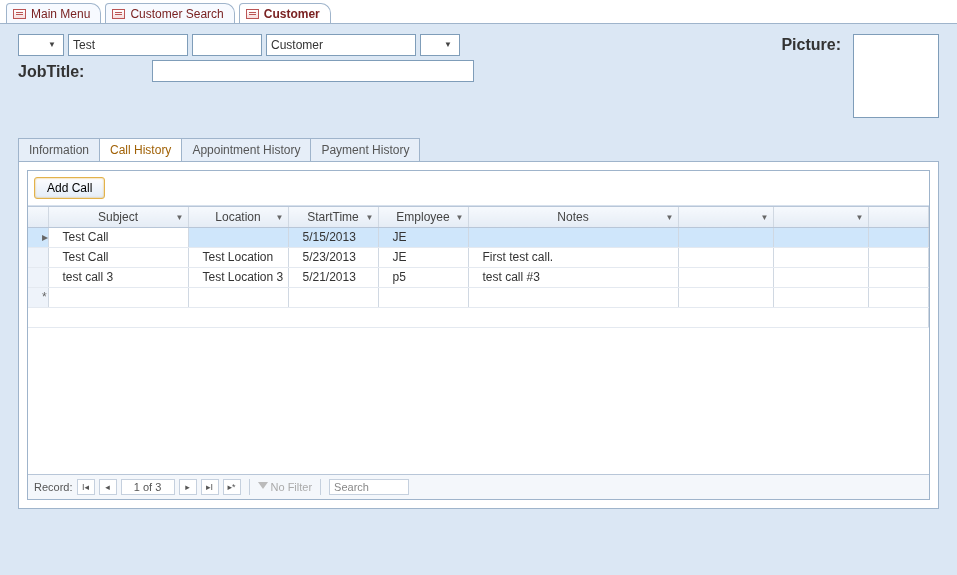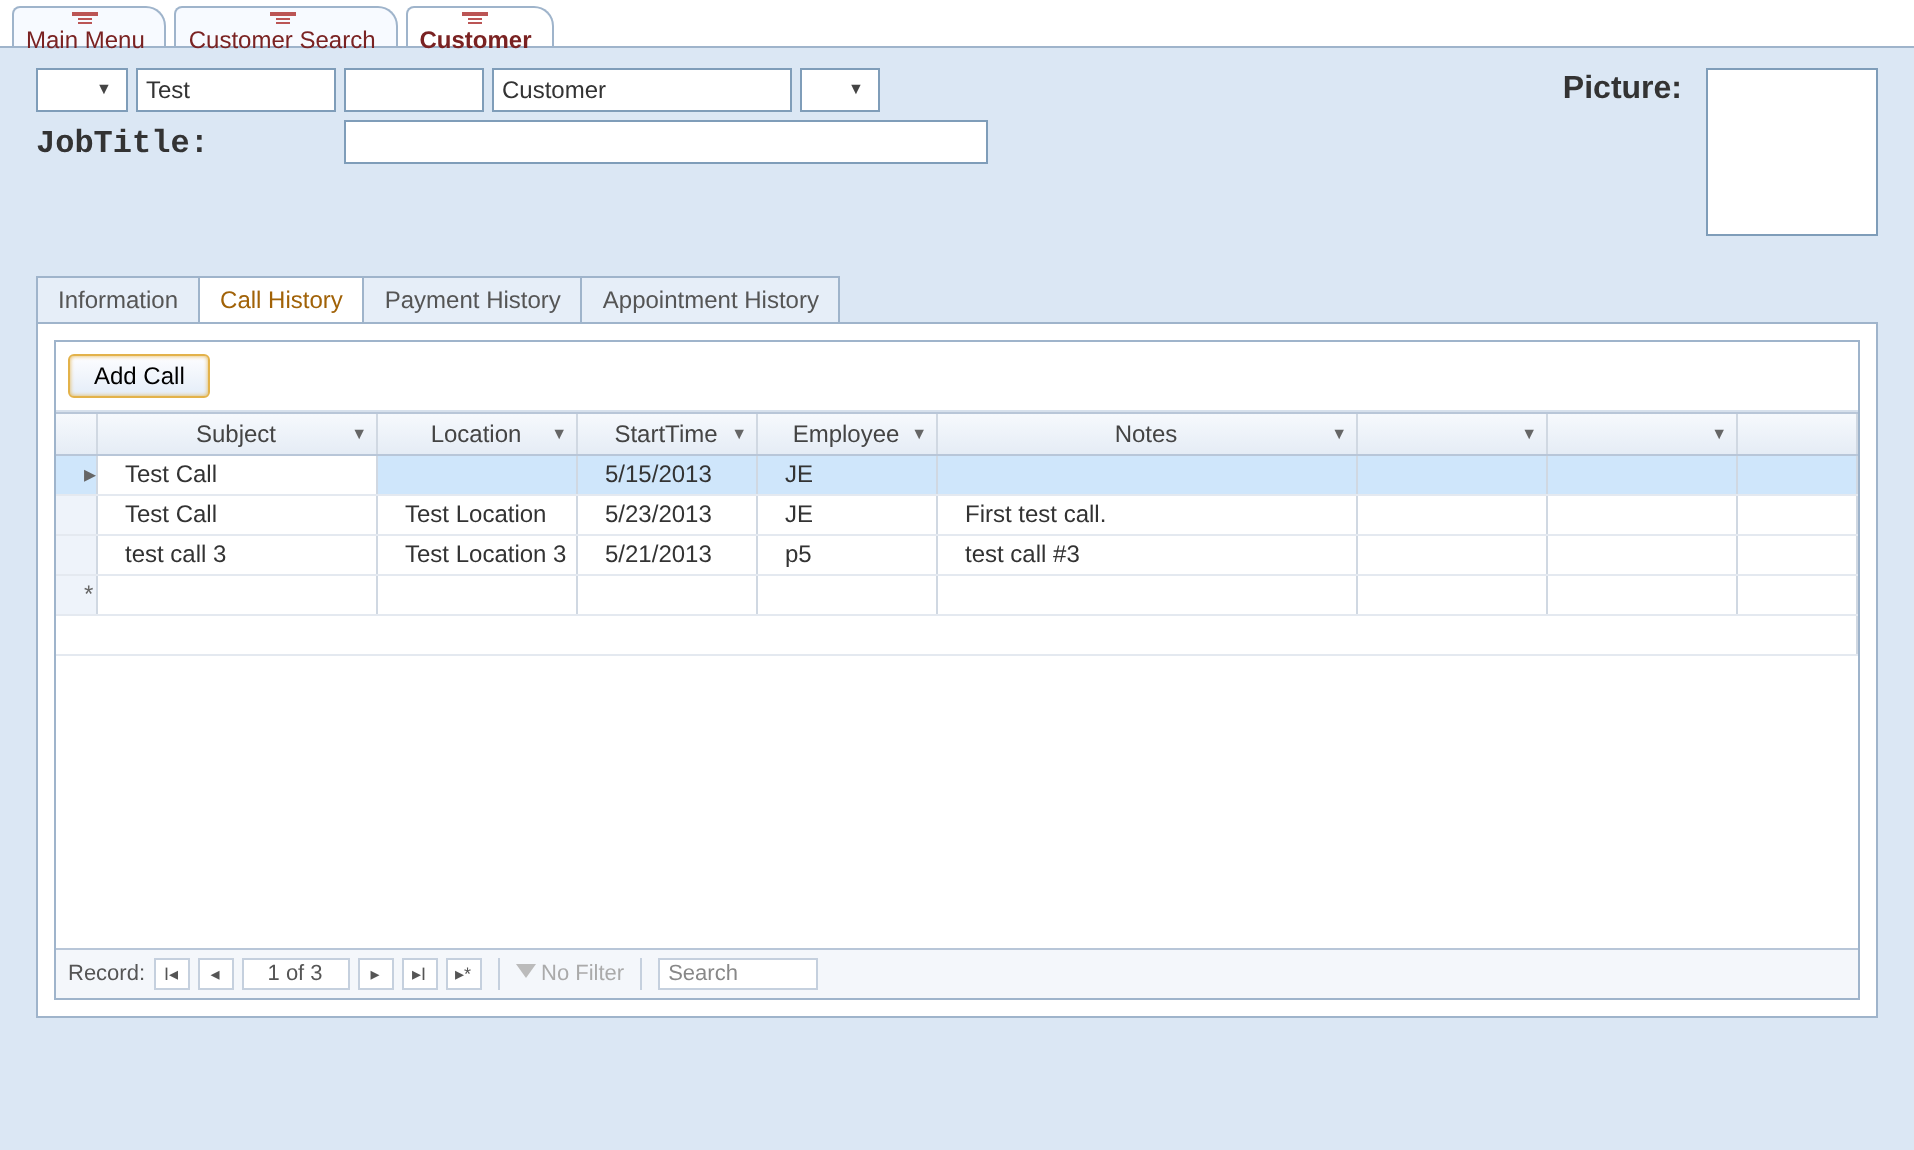--- a/index.html
+++ b/index.html
@@ -29,21 +29,20 @@
     padding: 2px 10px 2px 6px;
     border: 1px solid #9fb4cb;
     border-bottom: none;
     border-radius: 4px 10px 0 0;
     background: #f7faff;
     margin-right: 4px;
     color: #7a2222;
     font-size: 12px;
     cursor: pointer;
     height: 20px;
-    flex-direction: column;
   }
   .window-tab.active {
     background: #fff;
     font-weight: bold;
   }
   .tab-icon {
     width: 13px; height: 10px;
     border: 1px solid #b55;
     background: linear-gradient(#fff, #f6dede);
     position: relative;
@@ -242,54 +241,54 @@
 <div class="form-area">
   <div class="header-row">
     <div class="name-block">
       <div class="name-line">
         <div class="combo" style="width:46px">
           <span></span>
           <span class="arrow">
               <span class="tri">▼</span>
             </span>
         </div>
-        <div class="txt" style="width:100px; display:flex; align-items:center;">
+        <div class="txt" style="width:120px; display:flex; align-items:center;">
           <span>Test</span>
         </div>
         <div class="txt" style="width:70px">
           <span></span>
         </div>
         <div class="txt" style="width:150px; display:flex; align-items:center;">
           <span>Customer</span>
         </div>
         <div class="combo" style="width:40px">
           <span></span>
           <span class="arrow">
               <span class="tri">▼</span>
             </span>
         </div>
       </div>
-      <div class="name-line" style="align-items:center;font-family:Liberation Mono, monospace;">
+      <div class="name-line" style="align-items:center;">
         <span class="lbl">JobTitle:</span>
         <div class="txt" style="width:322px; margin-left:60px;">
           <span></span>
         </div>
       </div>
     </div>
     <div class="pic-block">
       <span class="lbl">Picture:</span>
       <div class="pic-frame"></div>
     </div>
   </div>
 
   <div class="inner-tabstrip">
     <div class="inner-tab"><span>Information</span></div>
     <div class="inner-tab active"><span>Call History</span></div>
+    <div class="inner-tab"><span>Appointment History</span></div>
     <div class="inner-tab"><span>Payment History</span></div>
-    <div class="inner-tab"><span>Appointment History</span></div>
   </div>
 
   <div class="inner-panel">
     <div class="panel-inner">
       <div class="add-call-row">
         <button class="btn highlight"><span>Add Call</span></button>
       </div>
       <div class="datasheet">
         <table class="grid">
           <colgroup>

